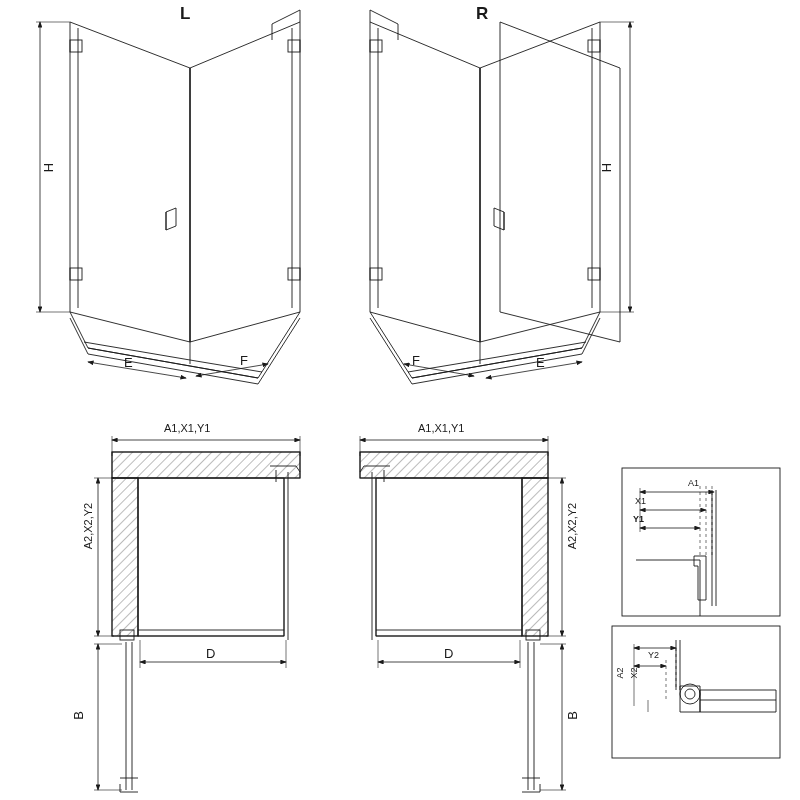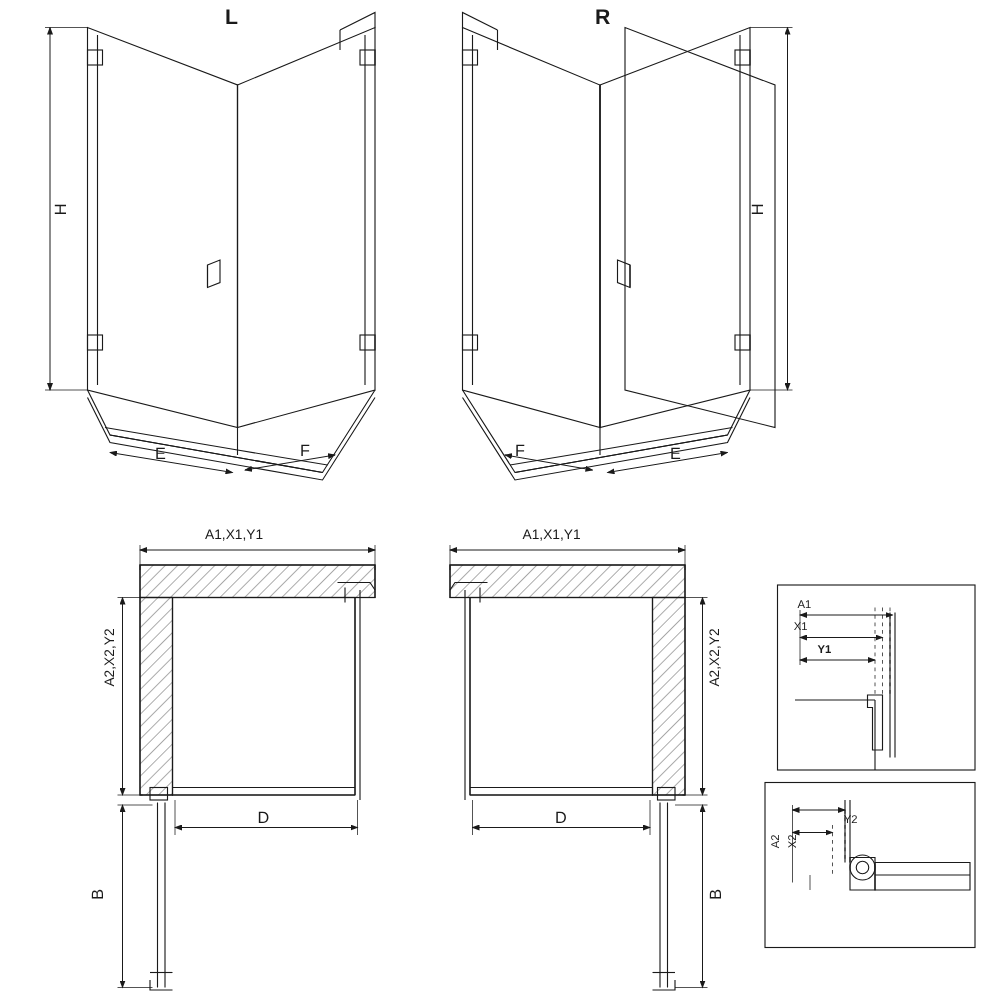--- a/index.html
+++ b/index.html
@@ -249,21 +249,21 @@
 
 <div class="lbl lbl-sm rot90" style="left:48px;top:520px;width:80px;text-align:center;">A2,X2,Y2</div>
 <div class="lbl lbl-sm rot90" style="left:532px;top:520px;width:80px;text-align:center;">A2,X2,Y2</div>
 
 <div class="lbl lbl-md" style="left:206px;top:646px;">D</div>
 <div class="lbl lbl-md" style="left:444px;top:646px;">D</div>
 
 <div class="lbl lbl-md rot90" style="left:68px;top:708px;width:20px;text-align:center;">B</div>
 <div class="lbl lbl-md rot90" style="left:562px;top:708px;width:20px;text-align:center;">B</div>
 
-<div class="lbl lbl-xs" style="left:638px;top:478px;">A1</div>
+<div class="lbl lbl-xs" style="left:688px;top:478px;">A1</div>
 <div class="lbl lbl-xs" style="left:635px;top:496px;">X1</div>
-<div class="lbl lbl-xs" style="left:654px;top:514px;font-weight:bold;">Y1</div>
+<div class="lbl lbl-xs" style="left:633px;top:514px;font-weight:bold;">Y1</div>
 
 <div class="lbl lbl-xs rot90" style="left:610px;top:668px;width:20px;text-align:center;">A2</div>
 <div class="lbl lbl-xs rot90" style="left:624px;top:668px;width:20px;text-align:center;">X2</div>
-<div class="lbl lbl-xs" style="left:648px;top:650px;margin-left:27px;">Y2</div>
+<div class="lbl lbl-xs" style="left:648px;top:650px;">Y2</div>
 
 </div>
 
 </body></html>

